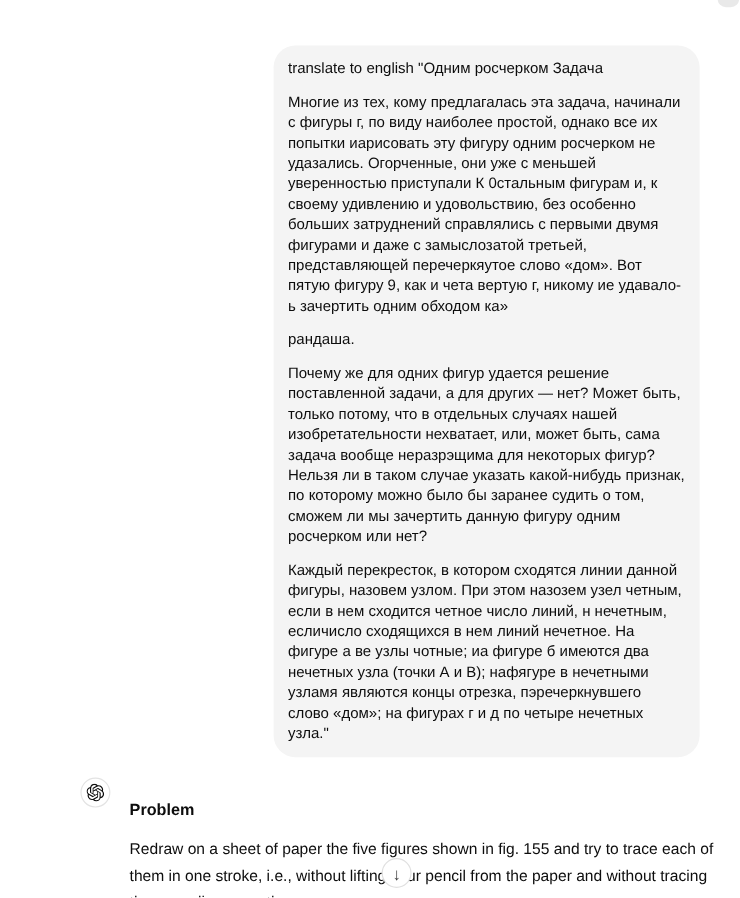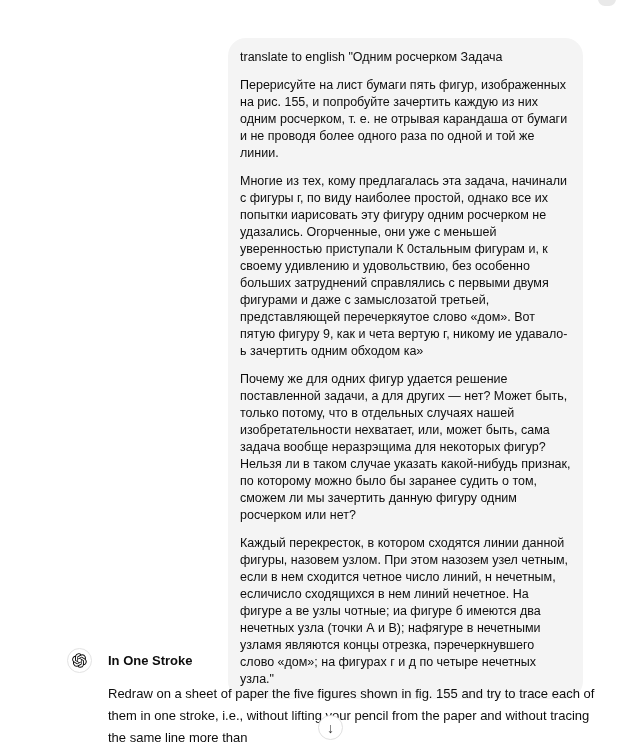--- a/index.html
+++ b/index.html
@@ -118,34 +118,34 @@
 </style>
 </head>
 <body>
 
 <div class="viewport">
 
   <div class="scrollbar-thumb"></div>
 
   <div class="user-bubble">
     <p>translate to english "Одним росчерком Задача</p>
-    <p>Перерисуйте на лист бумаги пять фигур, изображенных на рис. 155, и попробуйте зачертить каждую из них одним росчерком, т. е. не отрывая карандаша от бумаги и не проводя более одного раза по одной и той же линии.</p>
     <p>Многие из тех, кому предлагалась эта задача, начинали с фигуры г, по виду наиболее простой, однако все их попытки иарисовать эту фигуру одним росчерком не удазались. Огорченные, они уже с меньшей уверенностью приступали К 0стальным фигурам и, к своему удивлению и удовольствию, без особенно больших затруднений справлялись с первыми двумя фигурами и даже с замыслозатой третьей, представляющей перечеркяутое слово «дом». Вот пятую фигуру 9, как и чета вертую г, никому ие удавало-ь зачертить одним обходом ка»</p>
+    <p>рандаша.</p>
     <p>Почему же для одних фигур удается решение поставленной задачи, а для других — нет? Может быть, только потому, что в отдельных случаях нашей изобретательности нехватает, или, может быть, сама задача вообще неразрэщима для некоторых фигур? Нельзя ли в таком случае указать какой-нибудь признак, по которому можно было бы заранее судить о том, сможем ли мы зачертить данную фигуру одним росчерком или нет?</p>
     <p>Каждый перекресток, в котором сходятся линии данной фигуры, назовем узлом. При этом назозем узел четным, если в нем сходится четное число линий, н нечетным, есличисло сходящихся в нем линий нечетное. На фигуре а ве узлы чотные; иа фигуре б имеются два нечетных узла (точки А и В); нафягуре в нечетными узламя являются концы отрезка, пэречеркнувшего слово «дом»; на фигурах г и д по четыре нечетных узла."</p>
   </div>
 
   <div class="assistant-avatar">
     <svg viewBox="0 0 41 41" xmlns="http://www.w3.org/2000/svg">
       <path d="M37.532 16.87a9.963 9.963 0 0 0-.856-8.184 10.078 10.078 0 0 0-10.855-4.835A9.964 9.964 0 0 0 18.306.5a10.079 10.079 0 0 0-9.614 6.977 9.967 9.967 0 0 0-6.664 4.834 10.08 10.08 0 0 0 1.24 11.817 9.965 9.965 0 0 0 .856 8.185 10.079 10.079 0 0 0 10.855 4.835 9.965 9.965 0 0 0 7.516 3.35 10.078 10.078 0 0 0 9.617-6.981 9.967 9.967 0 0 0 6.663-4.834 10.079 10.079 0 0 0-1.243-11.813ZM22.498 37.886a7.474 7.474 0 0 1-4.799-1.735c.061-.033.168-.091.237-.134l7.964-4.6a1.294 1.294 0 0 0 .655-1.134V19.054l3.366 1.944a.12.12 0 0 1 .066.092v9.299a7.505 7.505 0 0 1-7.49 7.496ZM6.392 31.006a7.471 7.471 0 0 1-.894-5.023c.06.036.162.099.237.141l7.964 4.6a1.297 1.297 0 0 0 1.308 0l9.724-5.614v3.888a.12.12 0 0 1-.048.103l-8.051 4.649a7.504 7.504 0 0 1-10.24-2.744ZM4.297 13.62A7.469 7.469 0 0 1 8.2 10.333c0 .068-.004.19-.004.274v9.201a1.294 1.294 0 0 0 .654 1.132l9.723 5.614-3.366 1.944a.12.12 0 0 1-.114.01L7.04 23.856a7.504 7.504 0 0 1-2.743-10.237Zm27.658 6.437-9.724-5.615 3.367-1.943a.121.121 0 0 1 .113-.01l8.052 4.648a7.498 7.498 0 0 1-1.158 13.528v-9.476a1.293 1.293 0 0 0-.65-1.132Zm3.35-5.043c-.059-.037-.162-.099-.236-.141l-7.965-4.6a1.298 1.298 0 0 0-1.308 0l-9.723 5.614v-3.888a.12.12 0 0 1 .048-.103l8.05-4.645a7.497 7.497 0 0 1 11.135 7.763Zm-21.063 6.929-3.367-1.944a.12.12 0 0 1-.065-.092v-9.299a7.497 7.497 0 0 1 12.293-5.756 6.94 6.94 0 0 0-.236.134l-7.965 4.6a1.294 1.294 0 0 0-.654 1.132l-.006 11.225Zm1.829-3.943 4.33-2.501 4.332 2.5v5l-4.331 2.5-4.331-2.5Z"></path>
     </svg>
   </div>
 
   <div class="assistant-content">
-    <div class="response-title">In One Stroke</div>
+    <div class="problem-heading">Problem</div>
     <div class="response-paragraph">Redraw on a sheet of paper the five figures shown in fig. 155 and try to trace each of them in one stroke, i.e., without lifting your pencil from the paper and without tracing the same line more than</div>
   </div>
 
   <div class="scroll-button">
     <span class="arrow">↓</span>
   </div>
 
 </div>
 
 </body></html>

